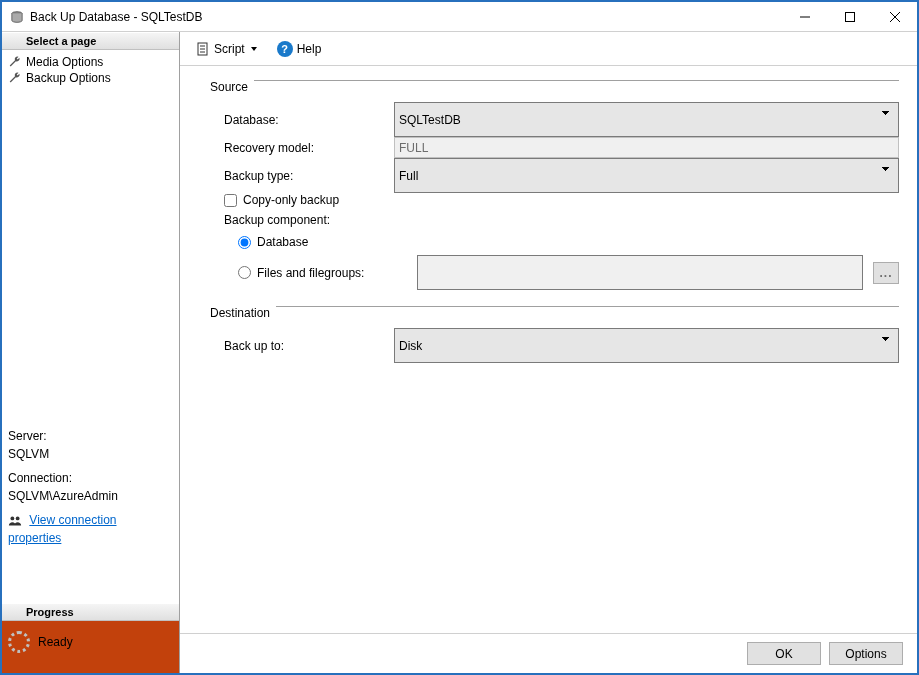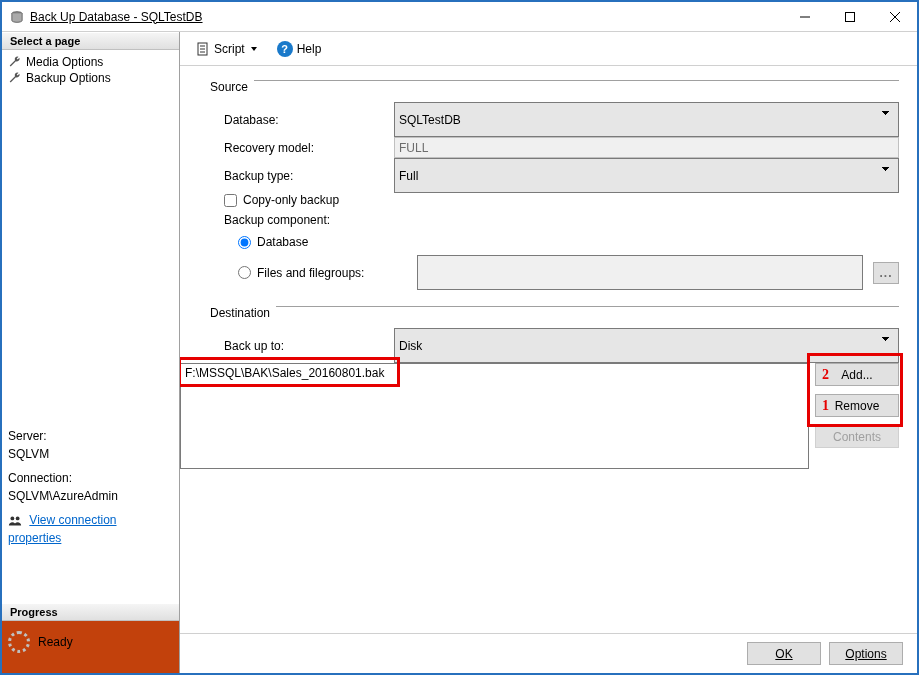--- a/index.html
+++ b/index.html
@@ -1,31 +1,31 @@
 <!DOCTYPE html>
 <html><head>
 <meta charset="utf-8">
 <style>
   * { box-sizing: border-box; margin: 0; padding: 0; font-family: "Segoe UI", Tahoma, sans-serif; font-size: 12px; }
   body { background: #fff; width: 919px; height: 675px; border: 2px solid #2770bd; position: relative; overflow: hidden; }
   
   
   .titlebar { height: 30px; background: #fff; display: flex; align-items: center; padding: 0 0 0 8px; border-bottom: 1px solid #d0d0d0; }
   .titlebar .db-icon { width: 14px; height: 12px; margin-right: 6px; }
-  .titlebar .title { flex: 1; color: #000; text-decoration: underline; }
+  .titlebar .title { flex: 1; color: #000; }
   .titlebar .winbtn { width: 45px; height: 29px; display: flex; align-items: center; justify-content: center; background: #fff; cursor: pointer; }
   .titlebar svg { stroke: #000; stroke-width: 1; fill: none; }
   
   
   .content { display: flex; height: calc(100% - 30px); }
   .leftpane { width: 178px; background: #f0f0f0; border-right: 1px solid #a0a0a0; display: flex; flex-direction: column; }
   .rightpane { flex: 1; display: flex; flex-direction: column; }
   
   
-  .left-section-header { background: linear-gradient(to bottom, #f5f5f5, #e0e0e0); border-top: 1px solid #fff; border-bottom: 1px solid #c0c0c0; padding: 2px 8px; font-weight: bold; font-size: 11px; }
+  .left-section-header { background: linear-gradient(to bottom, #f5f5f5, #e0e0e0); border-top: 1px solid #fff; border-bottom: 1px solid #c0c0c0; padding: 2px 24px; font-weight: bold; font-size: 11px; }
   .left-section-body { background: #fff; padding: 4px 4px; }
   .page-item { display: flex; align-items: center; padding: 1px 2px; cursor: pointer; }
   .wrench { width: 14px; height: 14px; margin-right: 4px; fill: #555; }
   .spacer { flex: 1; background: #fff; }
   .conn-body { background:#fff; padding: 6px 6px; font-size: 11px; line-height: 1.5; }
   .conn-body .lbl { color:#000; }
   .conn-body .link { color: #0066cc; text-decoration: underline; cursor: pointer; }
   .people-icon { width:14px; height:14px; vertical-align: middle; margin-right:4px; }
   
   .progress-body { background:#c2410c; padding: 10px 6px 20px 6px; display:flex; align-items:center; }
@@ -62,21 +62,21 @@
   .dest-list-item.sel { background:#fff; }
   .dest-btns { width:84px; display:flex; flex-direction:column; gap:8px; }
   .std-btn { height:23px; background:#e1e1e1; border:1px solid #adadad; cursor:pointer; display:flex;align-items:center;justify-content:center;}
   .std-btn.disabled { color:#a0a0a0; cursor:default; border-color:#d0d0d0;}
   
   
   .redbox { position:absolute; border:3px solid #e60000; pointer-events:none; }
   .rednum { color:#e60000; font-weight:bold; font-family: Georgia, serif; font-size:14px; }
   
   
-  .bottom-bar { height:40px; border-top:1px solid #d0d0d0; display:flex; justify-content:flex-end; align-items:center; gap:8px; padding:0 14px;text-decoration:underline;}
+  .bottom-bar { height:40px; border-top:1px solid #d0d0d0; display:flex; justify-content:flex-end; align-items:center; gap:8px; padding:0 14px;}
   .bottom-bar .std-btn { width:74px;}
 </style>
 </head>
 <body>
 
 <div class="titlebar">
   <svg class="db-icon" viewBox="0 0 16 14">
       <ellipse cx="8" cy="3" rx="6" ry="2.2" fill="#888" stroke="#555"></ellipse>
       <path d="M2 3v8c0 1.2 2.7 2.2 6 2.2s6-1 6-2.2V3" fill="#aaa" stroke="#555"></path>
     </svg>
@@ -202,41 +202,20 @@
 
       <fieldset>
         <div class="group-label">
             <span>Destination</span>
             <div class="group-line"></div>
           </div>
         <div class="form-row">
           <div class="flabel">Back up to:</div>
           <div class="fctrl"><select><option>Disk</option></select></div>
         </div>
-        <div class="dest-wrap" style="margin-left:-30px;">
-          <div class="dest-list">
-            <div class="dest-list-item sel">F:\MSSQL\BAK\Sales_20160801.bak</div>
-          </div>
-          <div class="dest-btns">
-            <div class="std-btn" style="position:relative;">
-                <span class="rednum" style="position:absolute;left:6px;">2</span>
-                <span>Add...</span>
-              </div>
-            <div class="std-btn" style="position:relative;">
-                <span class="rednum" style="position:absolute;left:6px;">1</span>
-                <span>Remove</span>
-              </div>
-            <div class="std-btn disabled">
-                <span>Contents</span>
-              </div>
-          </div>
-
-          <div class="redbox" style="left:-2px; top:-6px; width:222px; height:30px;"></div>
-          <div class="redbox" style="right:-4px; top:-10px; width:96px; height:74px;"></div>
-        </div>
       </fieldset>
     </div>
 
     <div class="bottom-bar">
       <div class="std-btn">
           <span>OK</span>
         </div>
       <div class="std-btn">
           <span>Options</span>
         </div>

